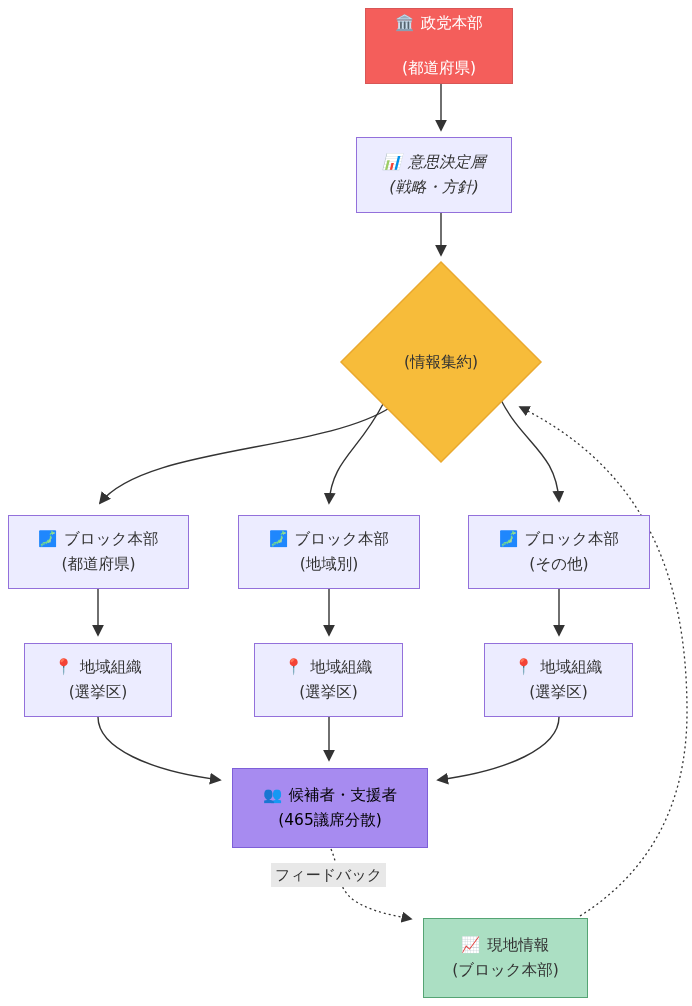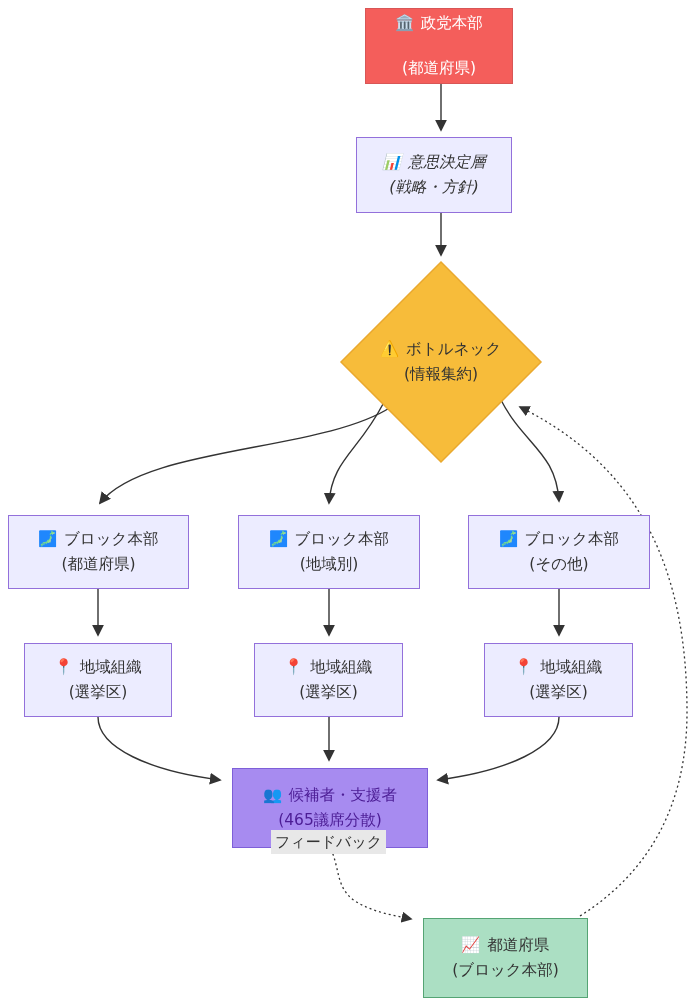--- a/index.html
+++ b/index.html
@@ -11,21 +11,21 @@
   }
   #edges { position:absolute; left:0; top:0; z-index:1; }
   .node {
     position:absolute; z-index:2; box-sizing:border-box;
     display:flex; flex-direction:column; align-items:center; justify-content:center;
     text-align:center; font-size:15.5px; line-height:25px; color:#333;
   }
   .rect { border:1.3px solid; }
   .red    { background:#f45e5b; border-color:#d85656; color:#ffffff;gap:20px; }
   .lav    { background:#ececff; border-color:#9370db; color:#333333; }
-  .pur    { background:#a78bf0; border-color:#7e5fd8; color:#4c1d95; }
+  .pur    { background:#a78bf0; border-color:#7e5fd8; color:#000000; }
   .grn    { background:#abdfc3; border-color:#55a474; color:#333333; }
   .diamond-label { background:transparent; color:#333333; }
   .ic { margin-right:6px; }
   .edge-label {
     position:absolute; z-index:3;
     background:#e8e8e8; color:#333333;
     font-size:15px; padding:1px 4px; line-height:22px;
   }
 </style>
 </head>
@@ -68,23 +68,20 @@
 </div>
 
 <div class="node rect lav" style="left:356px; top:137px; width:156px; height:76px;font-style:italic;">
   <div>
     <span class="ic">📊</span><span>意思決定層</span>
   </div>
   <div>(戦略・方針)</div>
 </div>
 
 <div class="node diamond-label" style="left:341px; top:325px; width:200px; height:74px;">
-  <div>
-    <span class="ic">⚠️</span><span>ボトルネック</span>
-  </div>
   <div>(情報集約)</div>
 </div>
 
 <div class="node rect lav" style="left:8px; top:515px; width:181px; height:74px;">
   <div>
     <span class="ic">🗾</span><span>ブロック本部</span>
   </div>
   <div>(都道府県)</div>
 </div>
 
@@ -123,20 +120,20 @@
   <div>(選挙区)</div>
 </div>
 
 <div class="node rect pur" style="left:232px; top:768px; width:196px; height:80px;">
   <div>
     <span class="ic">👥</span><span>候補者・支援者</span>
   </div>
   <div>(465議席分散)</div>
 </div>
 
-<div class="edge-label" style="left:271px; top:830px;">フィードバック</div>
+<div class="edge-label" style="left:271px; top:863px;">フィードバック</div>
 
 <div class="node rect grn" style="left:423px; top:918px; width:165px; height:80px;">
   <div>
-    <span class="ic">📈</span><span>都道府県</span>
+    <span class="ic">📈</span><span>現地情報</span>
   </div>
   <div>(ブロック本部)</div>
 </div>
 
 </body></html>

